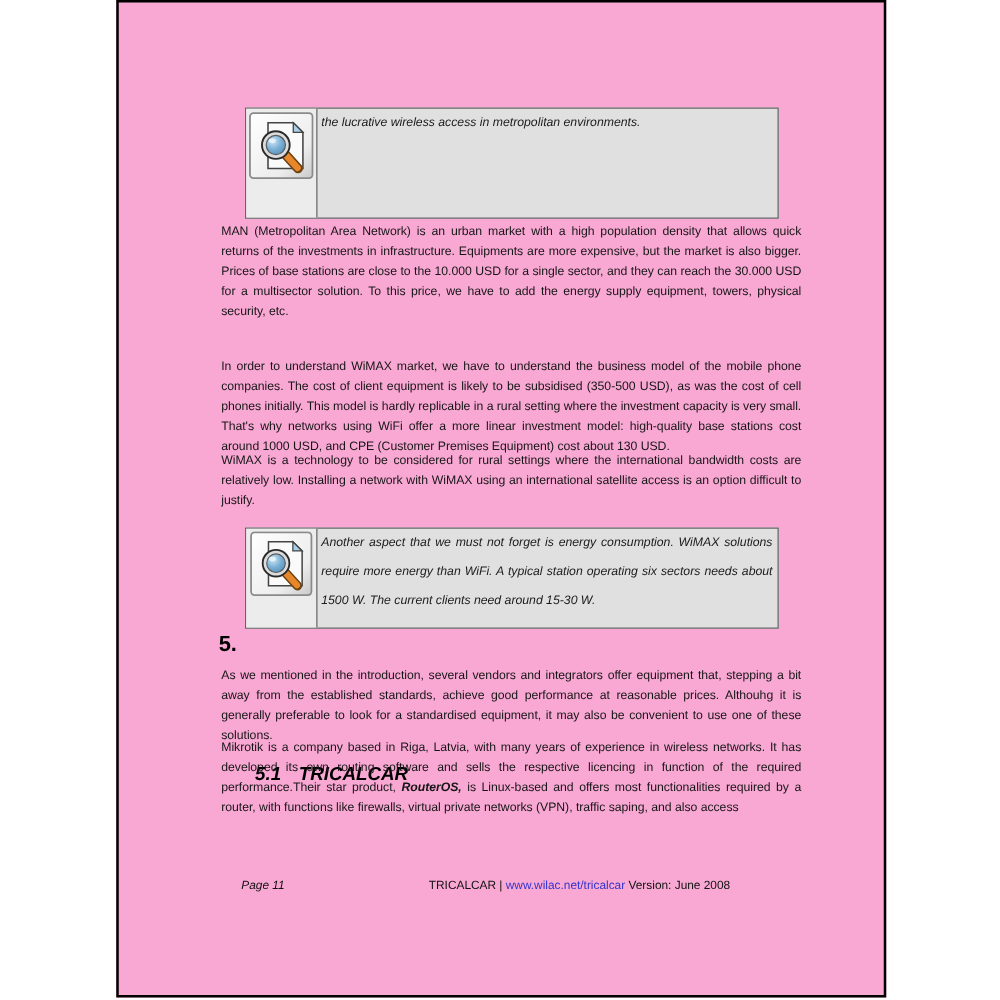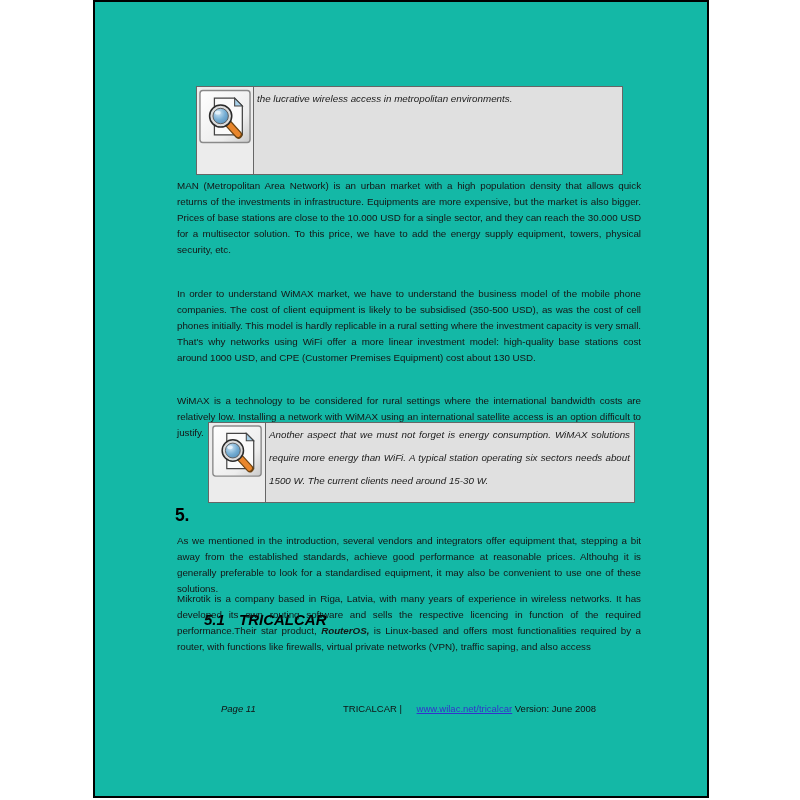--- a/index.html
+++ b/index.html
@@ -2,63 +2,63 @@
 <html><head>
 <meta charset="utf-8">
 <style>
   html,body { margin:0; padding:0; }
   body {
     width:800px; height:800px; position:relative; background:#ffffff;
     font-family:"Liberation Sans", sans-serif; color:#111;
   }
   .page {
     position:absolute; left:93px; top:0; width:616px; height:798px;
-    box-sizing:border-box; border:2px solid #000; background:#14b8a6;padding-left:28px;
+    box-sizing:border-box; border:2px solid #000; background:#f9a8d4;padding-left:28px;
   }
   
   .callout {
     position:absolute; display:flex; box-sizing:border-box;
     border:1px solid #666; background:#e0e0e0;
   }
   #callout-1 { left:101px; top:84px;  width:427px; height:89px; }
-  #callout-2 { left:101px; top:420px; width:427px; height:81px;margin-left:12px; }
+  #callout-2 { left:101px; top:420px; width:427px; height:81px; }
   .icon-cell {
     flex:none; width:57px; box-sizing:border-box; border-right:1px solid #666;
     background:#ececec; display:flex; justify-content:center; align-items:flex-start;
     padding-top:2px;
   }
   .note-text {
     flex:1; font-style:italic; font-size:9.8px; line-height:23px;
     text-align:justify; padding:0 4px 0 3px; color:#1a1a1a;
   }
   
   .body-text {
     position:absolute; left:82px; width:464px; margin:0;
     font-size:9.8px; line-height:16px; text-align:justify;
     letter-spacing:-0.03px; color:#151515;
   }
-  #p1 { top:176px; } #p2 { top:284px; } #p3 { top:391px; }
+  #p1 { top:176px; } #p2 { top:284px; } #p3 { top:359px; }
   #p4 { top:531px; } #p5 { top:589px; }
   .bold-italic { font-weight:bold; font-style:italic; }
   
   .h1 {
     position:absolute; left:80px; top:503px; margin:0; display:flex;
     font-size:17.5px; font-weight:bold; color:#000; letter-spacing:-0.2px;
   }
   .h1 .h-num { width:29px; flex:none; }
   .h2 {
     position:absolute; left:95px; top:595px; margin:14px; display:flex;
     font-size:15px; font-weight:bold; font-style:italic; color:#000;align-items:flex-end;
   }
   .h2 .h-num { width:35px; flex:none; }
   
   .footer { position:absolute; left:0; top:701px; width:100%; font-size:9.5px; }
-  .footer-page { position:absolute; left:126px; top:0; font-style:italic; }
+  .footer-page { position:absolute; left:98px; top:0; font-style:italic; }
   .footer-center { position:absolute; left:248px; top:0; white-space:nowrap; }
-  .footer-link { color:#3333cc; text-decoration:underline; cursor:pointer;margin-left:12px; }
+  .footer-link { color:#3333cc; cursor:pointer; }
   .icon-tile { display:block; }
 </style>
 </head>
 <body>
 
 <div class="page">
 
   <div class="callout" id="callout-1">
     <div class="icon-cell">
       <svg class="icon-tile" width="52" height="55" viewBox="0 0 54 56">

